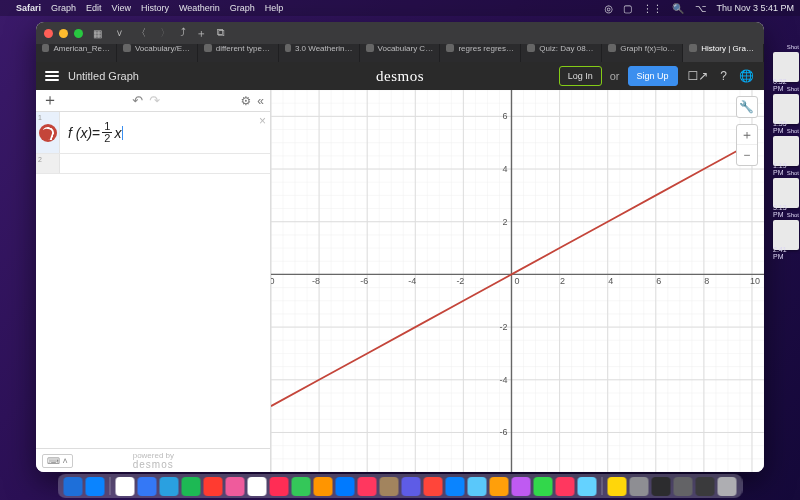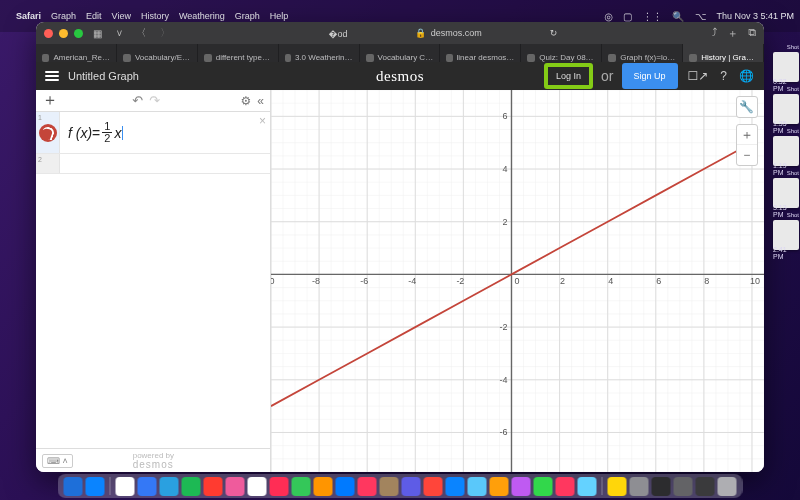--- a/index.html
+++ b/index.html
@@ -1,47 +1,47 @@
 <!DOCTYPE html>
 <html><head>
 <meta charset="utf-8">
 <style>
   * { margin: 0; padding: 0; box-sizing: border-box; font-family: -apple-system, "Helvetica Neue", Arial, sans-serif; }
   body { width: 800px; height: 500px; overflow: hidden; background: linear-gradient(135deg,#3b1a6a,#2b1055 40%,#15093a); position: relative; }
 
   
-  .menubar { height: 16px; background: rgba(20,10,40,.35); color: #e8e8ee; display: flex; align-items: center; font-size: 9px; padding: 16px 6px; justify-content: space-between; }
+  .menubar { height: 16px; background: rgba(20,10,40,.35); color: #e8e8ee; display: flex; align-items: center; font-size: 9px; padding: 0 6px; justify-content: space-between; }
   .menubar .left, .menubar .right { display: flex; gap: 10px; align-items: center; }
   .menubar .apple { font-size: 11px; }
   .menubar .bold { font-weight: 600; }
   .menubar .ic { font-size: 10px; opacity: .9; }
 
   
   .window { position: absolute; left: 36px; top: 22px; right: 36px; bottom: 28px; border-radius: 8px; overflow: hidden; box-shadow: 0 10px 30px rgba(0,0,0,.5); display: flex; flex-direction: column; background: #fff; }
   .titlebar { height: 22px; background: #3a3a3c; display: flex; align-items: center; padding: 0 8px; gap: 6px; }
   .tl-dot { width: 9px; height: 9px; border-radius: 50%; }
   .tl-red{background:#ff5f57}.tl-yel{background:#febc2e}.tl-grn{background:#28c840}
   .tl-btn { color:#bbb; font-size:10px; padding:2px 4px; }
   .tl-center { flex:1; display:flex; justify-content:center; align-items:center; gap:4px; color:#ccc; font-size:9px; }
   .tl-right { display:flex; gap:10px; color:#bbb; font-size:11px; }
 
   .tabstrip { height: 18px; background: #2b2b2d; display:flex; }
-  .tab { flex:1; min-width:0; border-right:1px solid #1f1f21; color:#bdbdbf; font-size:8px; display:flex; align-items:flex-end; padding:0 6px; gap:4px; overflow:hidden; white-space:nowrap; }
+  .tab { flex:1; min-width:0; border-right:1px solid #1f1f21; color:#bdbdbf; font-size:8px; display:flex; align-items:flex-start; padding:0 6px; gap:4px; overflow:hidden; white-space:nowrap; }
   .tab.active { background:#3a3a3c; color:#fff; }
   .tab .fav { width:8px; height:8px; border-radius:2px; background:#666; }
 
   
   .dhead { height: 28px; background:#2a2a2a; color:#fff; display:flex; align-items:center; padding:0 8px; gap:8px; }
   .burger { width:16px; display:flex; flex-direction:column; gap:2px; align-items:center; }
   .burger span{height:2px;width:14px;background:#fff;border-radius:1px}
   .dtitle { font-size:11px; color:#ddd; }
   .dlogo { position:absolute; left:50%; transform:translateX(-50%); font-size:15px; font-weight:400; letter-spacing:.5px; font-family: Georgia, serif; }
   .dhead .grow{flex:1}
-  .pill { font-size:9px; padding:4px 8px; border:4px solid #84cc16; color:#ddd; border-radius:3px; }
-  .or { font-size:14px; color:#aaa; }
+  .pill { font-size:9px; padding:4px 8px; border:1px solid #84cc16; color:#ddd; border-radius:3px; }
+  .or { font-size:11px; color:#aaa; }
   .signup { background:#3b8fef; border-color:#3b8fef; color:#fff; }
   .hicon { color:#ccc; font-size:12px; padding:0 2px;}
 
   
   .split { flex:1; display:flex; min-height:0; }
   .panel { width: 235px; background:#fff; border-right:1px solid #ddd; display:flex; flex-direction:column; }
   .toolbar { height:22px; border-bottom:1px solid #ddd; display:flex; align-items:center; padding:0 6px; color:#777; }
   .toolbar .plus{font-size:16px;color:#555}
   .toolbar .mid{flex:1; text-align:center; font-size:13px; letter-spacing:6px;}
   .toolbar .gear{font-size:12px}
@@ -87,21 +87,21 @@
 <body>
 
 <div class="menubar">
   <div class="left">
     <span class="apple"></span>
     <span class="bold">Safari</span>
     <span>Graph</span>
     <span>Edit</span>
     <span>View</span>
     <span>History</span>
-    <span>Weathering</span>
+    <span>Weatherin</span>
     <span>Graph</span>
     <span>Help</span>
   </div>
   <div class="right">
     <span class="ic">◎</span>
     <span class="ic">▢</span>
     <span class="ic">⋮⋮</span>
     <span class="ic">🔍</span>
     <span class="ic">⌥</span>
     <span>Thu Nov 3  5:41 PM</span>
@@ -110,28 +110,20 @@
 
 <div class="window">
   <div class="titlebar">
     <div class="tl-dot tl-red"></div>
     <div class="tl-dot tl-yel"></div>
     <div class="tl-dot tl-grn"></div>
     <span class="tl-btn">▦</span>
     <span class="tl-btn">˅</span>
     <span class="tl-btn">〈</span>
     <span class="tl-btn" style="opacity:.4">〉</span>
-    <div class="tl-center">
-      <span>�od</span>
-      <span style="flex-basis:60px"></span>
-      <span>🔒</span>
-      <span>desmos.com</span>
-      <span style="flex-basis:60px"></span>
-      <span>↻</span>
-    </div>
     <div class="tl-right">
       <span>⤴</span>
       <span>＋</span>
       <span>⧉</span>
     </div>
   </div>
 
   <div class="tabstrip" id="tabstrip">
       <div class="tab">
         <span class="fav"></span>
@@ -148,21 +140,21 @@
       <div class="tab">
         <span class="fav"></span>
         <span>3.0 Weatherin…</span>
       </div>
       <div class="tab">
         <span class="fav"></span>
         <span>Vocabulary C…</span>
       </div>
       <div class="tab">
         <span class="fav"></span>
-        <span>linear desmos…</span>
+        <span>regres regres…</span>
       </div>
       <div class="tab">
         <span class="fav"></span>
         <span>Quiz: Day 08…</span>
       </div>
       <div class="tab">
         <span class="fav"></span>
         <span>Graph f(x)=lo…</span>
       </div>
       <div class="tab active">

